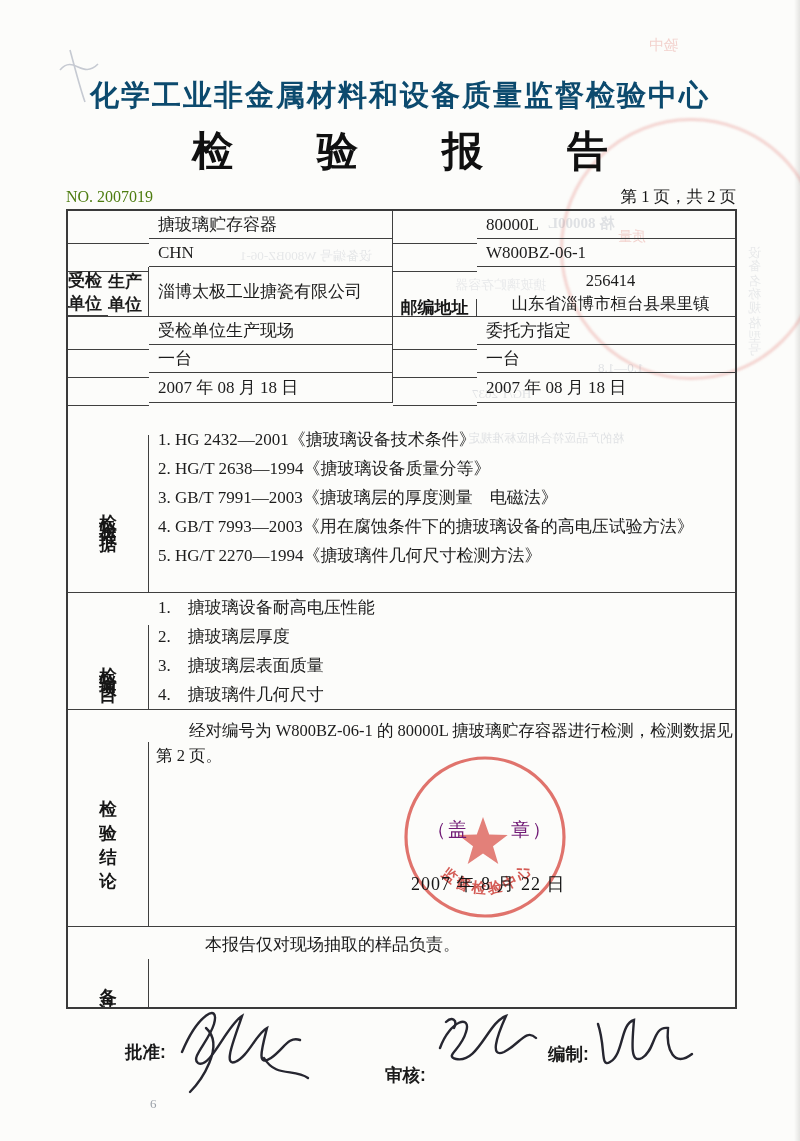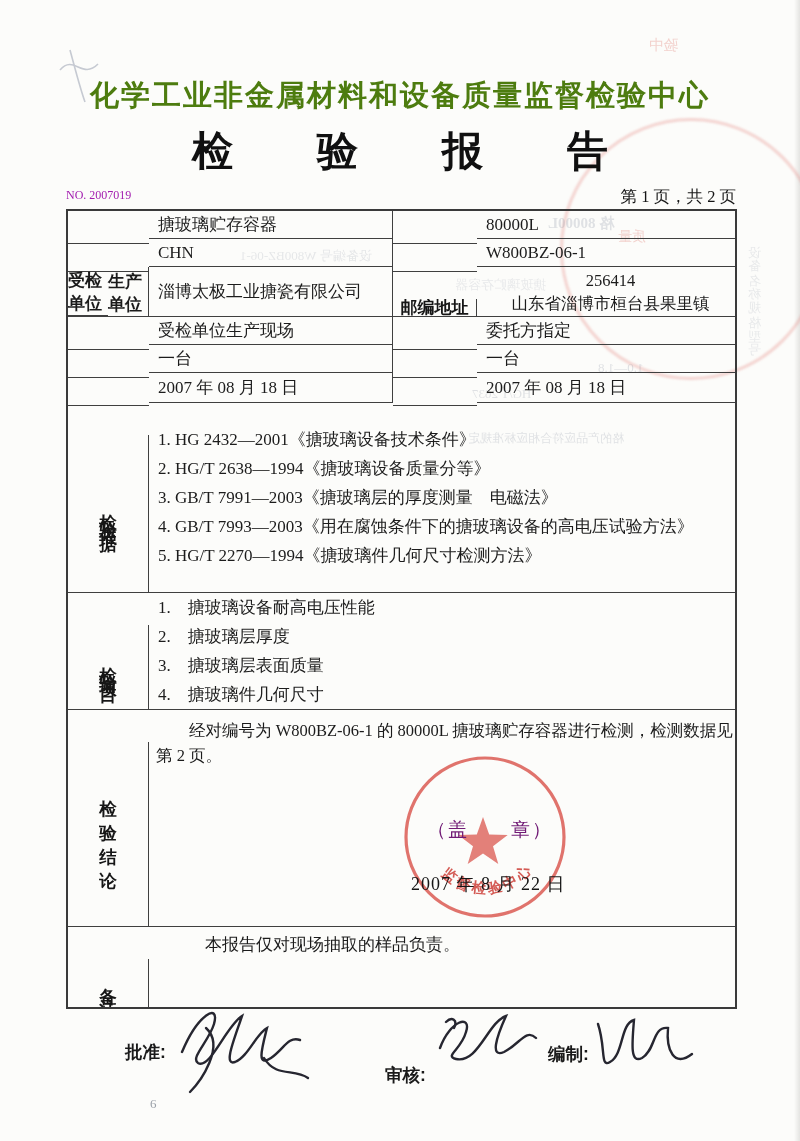--- a/index.html
+++ b/index.html
@@ -5,30 +5,30 @@
   * { margin:0; padding:0; box-sizing:border-box; }
   body { background:#888; font-family:"Liberation Serif", serif; }
   .page {
     position:relative; width:800px; height:1141px; margin:0 auto;
     background:#fcfcfa; overflow:hidden; color:#1b1b1b;
   }
   
   .org-title {
     position:absolute; top:76px; left:0; width:100%;
     text-align:center; font-family:"Liberation Sans", sans-serif;
-    font-weight:bold; font-size:29px; letter-spacing:2px; color:#4d7c0f;
+    font-weight:bold; font-size:29px; letter-spacing:2px; color:#0c4a6e;
   }
   .report-title {
     position:absolute; top:124px; left:0; width:100%;
     text-align:center; font-family:"Liberation Sans", sans-serif;
     font-weight:bold; font-size:41px; color:#101010;
     letter-spacing:84px; padding-left:84px; white-space:nowrap;
   }
   .report-no {
-    position:absolute; top:188px; left:66px; font-size:12px; color:#a21caf;
+    position:absolute; top:188px; left:66px; font-size:16px; color:#4d7c0f;
   }
   .page-indicator {
     position:absolute; top:186px; right:64px; font-size:16.5px; color:#151515;
   }
   
   .tbl {
     position:absolute; left:66px; top:209px; width:671px;
     display:grid;
     grid-template-columns:81px 244px 84px 1fr;
     grid-template-rows:28px 28px 50px 28px 28px 30px 190px 117px 217px 80px;

